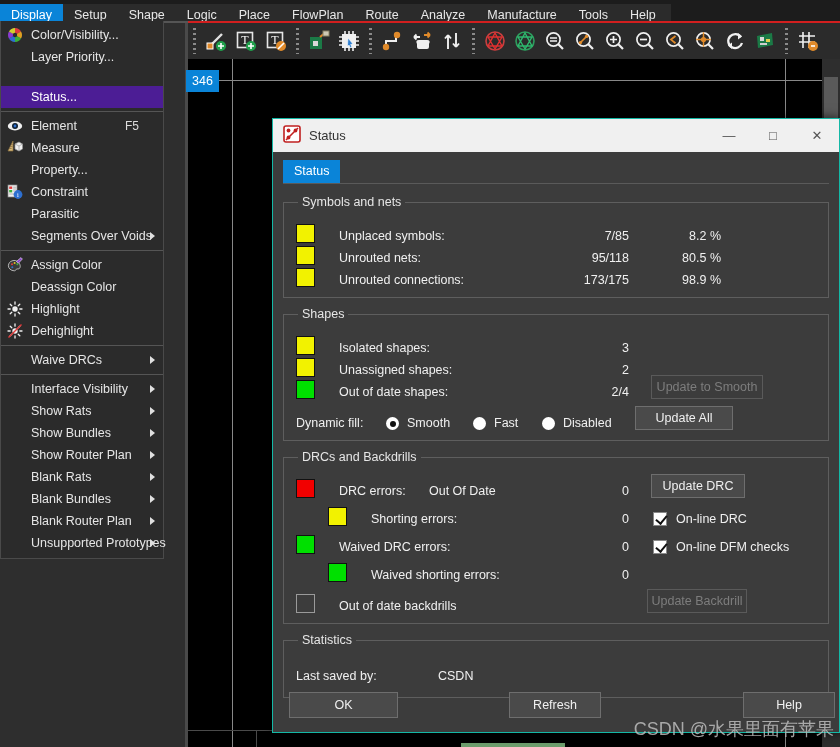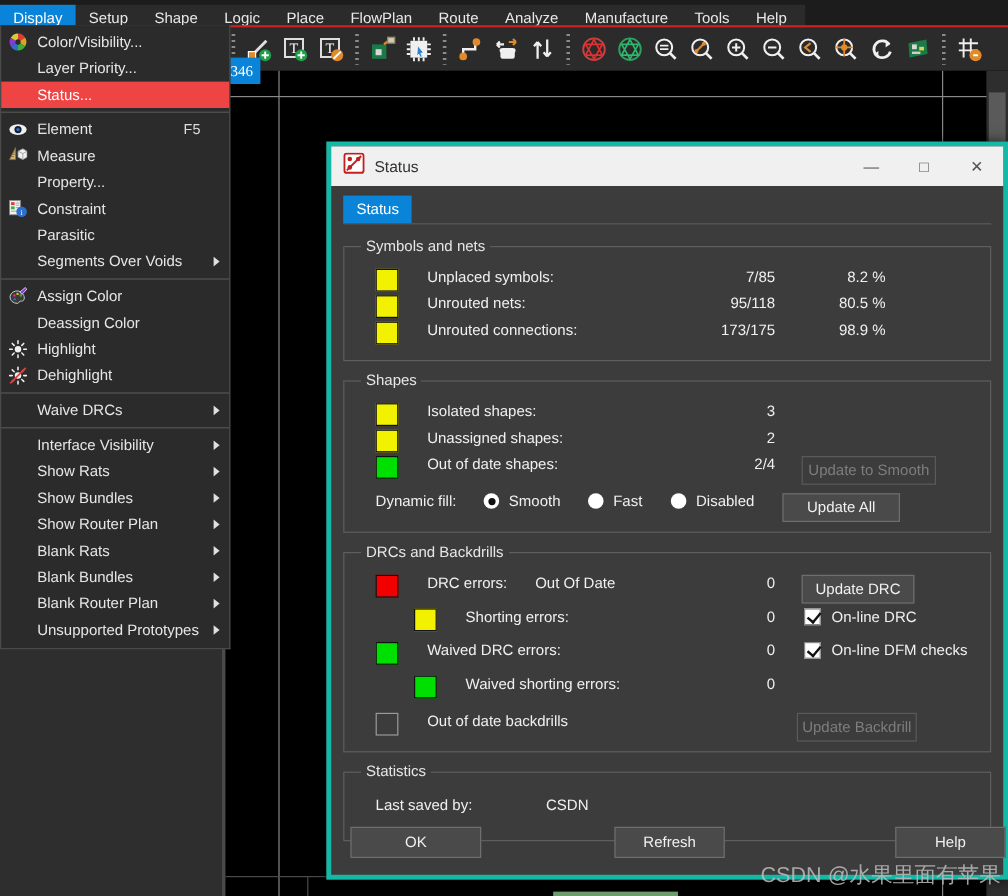--- a/index.html
+++ b/index.html
@@ -66,59 +66,59 @@
   .canvas .gl-v { position:absolute; left:44px; top:0px; width:1px; height:688px; background:#888; }
   .canvas .gl-v2 { position:absolute; left:597px; top:0px; width:1px; height:688px; background:#888; }
 
   
   .rsb { position:absolute; right:0; top:59px; width:18px; height:688px; background:#2e2e2e; }
   .rsb .thumb { position:absolute; left:2px; top:18px; width:14px; height:520px; background:#5a5a5a; }
   .rsb .thumb2 { position:absolute; left:2px; top:545px; width:14px; height:48px; background:#9a9a9a; border:1px solid #c0c0c0; }
 
   
   .chip346 {
-    position: absolute; top: 48px; left: 186px; height: 22px;
+    position: absolute; top: 70px; left: 186px; height: 22px;
     background: #0a84d8; color: #fff; font-size: 12.5px;
-    display: flex; align-items: center; padding: 0 6px; font-family: Liberation Serif, serif;
+    display: flex; align-items: center; padding: 0 6px;
   }
 
   
   .greenbar {
     position:absolute; left: 461px; bottom: 0px; width: 104px; height: 4px; background:#6d9e6d;
   }
   .botline { position:absolute; left:188px; bottom:16px; width:652px; height:1px; background:#4a4a4a;}
   .botline2 { position:absolute; left:256px; bottom:0px; width:1px; height:16px; background:#4a4a4a;}
 
   
   .dropdown {
-    position: absolute; top: 21px; left: 0; width: 192px;
+    position: absolute; top: 21px; left: 0; width: 164px;
     background: #2b2b2b; border: 1px solid #4a4a4a; border-top: none;
     padding: 3px 0 4px 0; z-index: 50;
   }
   .dd-item {
     position: relative; display: flex; align-items: center;
     height: 22px; padding-left: 30px; color: #e6e6e6; font-size: 12.5px;
     cursor: default; white-space: nowrap;
   }
-  .dd-item.sel { background: #ef4444; color: #fff; }
+  .dd-item.sel { background: #4c1d95; color: #fff; margin-top: 18px; }
   .dd-item .ddicon {
     position: absolute; left: 5px; top: 50%; transform: translateY(-50%);
     width: 18px; height: 18px; display: flex; align-items: center; justify-content: center;
   }
   .dd-item .shortcut { position:absolute; right: 24px; font-size: 12px; color:#dcdcdc; }
   .dd-item .arrow {
     position: absolute; right: 8px; width: 0; height: 0;
     border-left: 5px solid #e0e0e0; border-top: 4px solid transparent; border-bottom: 4px solid transparent;
   }
   .dd-sep { height: 1px; background: #555; margin: 3px 0; }
 
   
   .dialog {
     position: absolute; left: 272px; top: 118px; width: 568px; height: 615px;
-    background: #3c3c3c; border: 4px solid #14b8a6;
+    background: #3c3c3c; border: 1px solid #14b8a6;
     box-shadow: 0 0 10px rgba(0,0,0,.7); z-index: 80;
   }
   .titlebar {
     height: 33px; background: #f0f0f0; display: flex; align-items: center;
     padding-left: 10px;
   }
   .titlebar .t-title { font-size: 13px; color: #333; margin-left: 8px; }
   .titlebar .wbtns { margin-left: auto; display: flex; height: 33px; }
   .titlebar .wbtn {
     width: 44px; height: 33px; display: flex; align-items: center; justify-content: center;
@@ -129,21 +129,21 @@
   .tabrow { display: flex; border-bottom: 1px solid #5a5a5a; margin-bottom: 11px; }
   .tab { background: #0a84d8; color: #fff; font-size: 12.5px; padding: 4px 11px 5px 11px; }
 
   fieldset.grp {
     border: 1px solid #5e5e5e; margin: 0 0 9px 0; padding: 6px 12px 10px 12px;
   }
   fieldset.grp > legend {
     color: #e6e6e6; font-size: 12.5px; padding: 0 4px; margin-left: 2px;
   }
 
-  .row { display: flex; align-items: flex-start; height: 22px; margin-left: 14px; }
+  .row { display: flex; align-items: flex-end; height: 22px; }
   .sw { width: 19px; height: 19px; border: 1px solid #111; flex: none; }
   .sw.yellow { background: #f2f200; }
   .sw.green  { background: #00e000; }
   .sw.red    { background: #f20000; }
   .sw.gray   { background: #3c3c3c; border:1px solid #9a9a9a; }
   .lbl { color: #f0f0f0; font-size: 12.5px; }
   .num { color: #f0f0f0; font-size: 12.5px; text-align: right; }
   .pct { color: #f0f0f0; font-size: 12.5px; text-align: right; }
 
   .btn {

